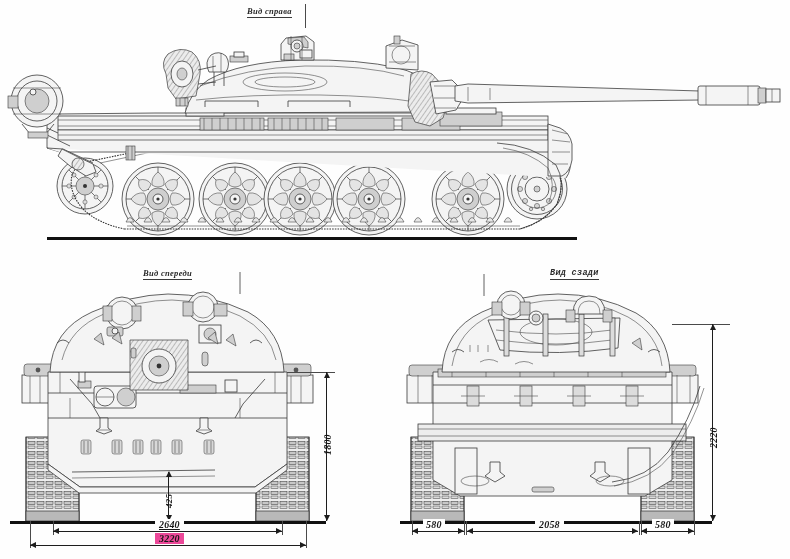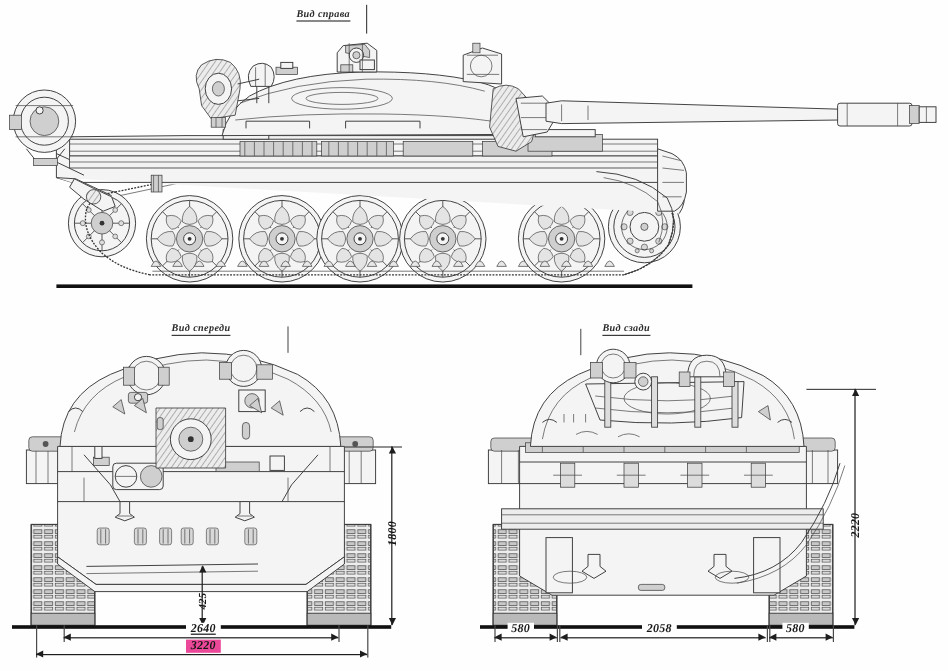--- a/index.html
+++ b/index.html
@@ -18,21 +18,21 @@
     font-weight:700;
     font-size:8.5px;
     color:#2b2b2b;
     letter-spacing:.3px;
     border-bottom:1px solid #3a3a3a;
     padding-bottom:1px;
     white-space:nowrap;
   }
   #title-side{left:247px;top:6px;text-align:right;}
   #title-front{left:143px;top:268px;}
-  #title-rear{left:502px;top:268px;}
+  #title-rear{left:550px;top:268px;font-family:Liberation Mono, monospace;}
 
   
   .dim-text{
     position:absolute;
     font-family:"Liberation Serif", serif;
     font-style:italic;
     font-weight:700;
     font-size:10px;
     color:#161616;
     white-space:nowrap;

